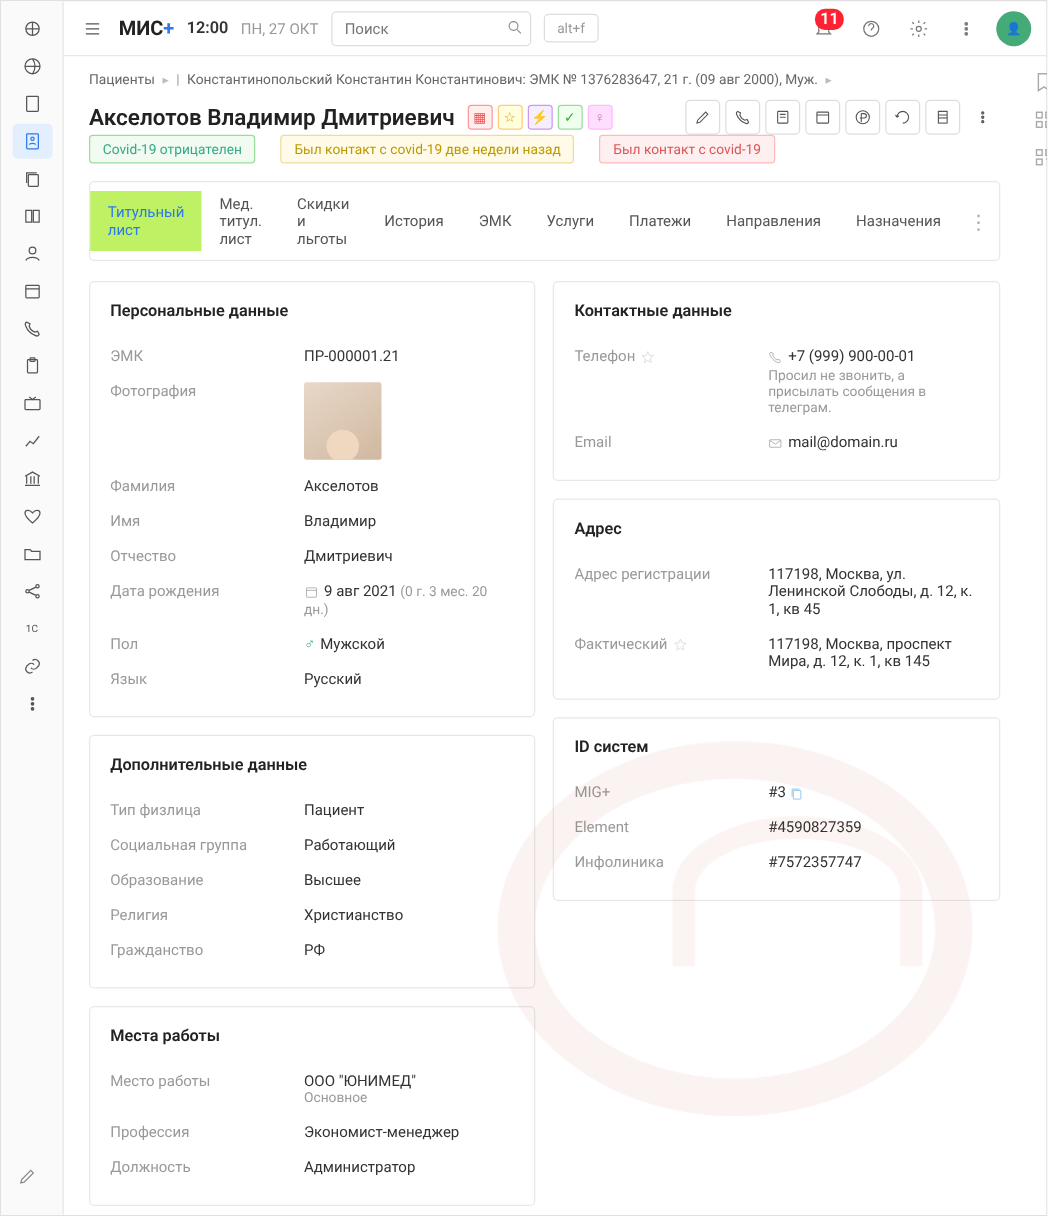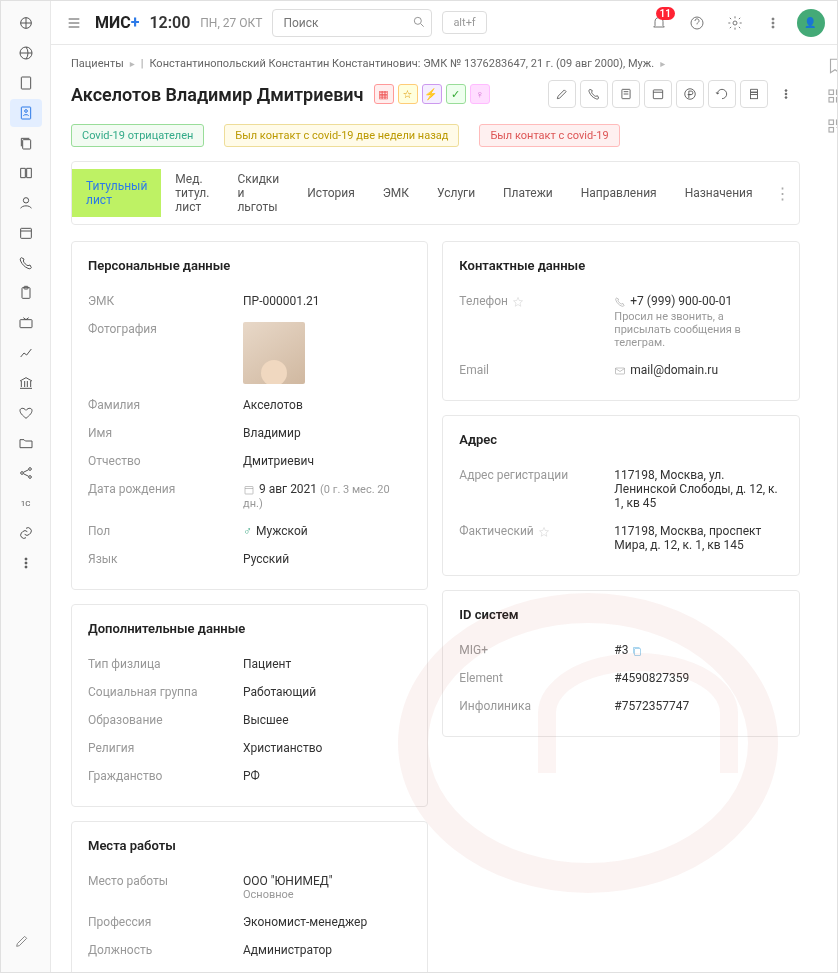--- a/index.html
+++ b/index.html
@@ -7,40 +7,40 @@
 .app{display:flex;height:100%;border:1px solid #e0e0e0}
 .left-rail{width:50px;background:#fafafa;border-right:1px solid #e8e8e8;display:flex;flex-direction:column;align-items:center;padding:8px 0;gap:2px}
 .rail-icon{width:32px;height:28px;display:flex;align-items:center;justify-content:center;color:#555;cursor:pointer;border-radius:4px}
 .rail-icon svg{width:16px;height:16px;stroke:#555;fill:none;stroke-width:1.5}
 .rail-icon.sel{background:#e3eeff}
 .rail-icon.sel svg{stroke:#2d7ae8}
 .main{flex:1;display:flex;flex-direction:column;overflow:hidden}
 .topbar{height:44px;border-bottom:1px solid #e8e8e8;display:flex;align-items:center;padding:0 12px;gap:10px}
 .logo{font-weight:700;font-size:16px;color:#222}
 .logo .plus{color:#2d7ae8}
-.time{font-size:16px;font-weight:600;color:#333}
+.time{font-size:13px;font-weight:600;color:#333}
 .datelbl{font-size:12px;color:#999;text-transform:uppercase}
 .search{flex:0 0 160px;position:relative}
 .search input{width:100%;height:28px;border:1px solid #ddd;border-radius:4px;padding:0 28px 0 10px;font-size:12px}
 .search .sicon{position:absolute;right:6px;top:6px;width:14px;height:14px;color:#888}
 .altf{padding:4px 10px;border:1px solid #ddd;border-radius:4px;font-size:11px;color:#999}
 .topbar .spacer{flex:1}
 .top-icon{width:28px;height:28px;display:flex;align-items:center;justify-content:center;color:#777;cursor:pointer;position:relative}
 .top-icon svg{width:16px;height:16px;stroke:#777;fill:none;stroke-width:1.5}
-.badge{position:absolute;top:-2px;right:-2px;background:#f23;color:#fff;font-size:10px;padding:1px 4px;border-radius:8px;font-weight:600}
+.badge{position:absolute;top:-2px;right:-2px;background:#f23;color:#fff;font-size:13px;padding:1px 4px;border-radius:8px;font-weight:600}
 .avatar{width:28px;height:28px;border-radius:50%;background:#4a7;display:flex;align-items:center;justify-content:center;color:#fff;font-size:10px}
 .content{flex:1;overflow:auto;display:flex}
 .page{flex:1;padding:12px 20px}
 .right-rail{width:40px;padding:12px 6px;display:flex;flex-direction:column;align-items:center;gap:10px}
 .right-rail .r-icon{width:20px;height:20px;color:#aaa}
 .right-rail .r-icon svg{width:18px;height:18px;stroke:#aaa;fill:none;stroke-width:1.5}
 .breadcrumb{font-size:11px;color:#999;margin-bottom:10px;display:flex;align-items:center;gap:6px}
 .breadcrumb a{color:#666;text-decoration:none}
 .breadcrumb .chev{color:#bbb;font-size:10px}
-.titlebar{display:flex;align-items:center;gap:10px;margin-bottom:16px}
+.titlebar{display:flex;align-items:center;gap:10px;margin-bottom:0}
 .titlebar h1{font-size:18px;font-weight:600;color:#222}
 .title-badges{display:flex;gap:4px}
 .tb{width:20px;height:20px;border-radius:3px;border:1px solid;display:flex;align-items:center;justify-content:center;font-size:11px}
 .tb.red{border-color:#f99;color:#e55;background:#fee}
 .tb.yellow{border-color:#fc7;color:#d90;background:#ffd}
 .tb.purple{border-color:#c9e;color:#84d;background:#f5eeff}
 .tb.green{border-color:#9d9;color:#3a3;background:#efe}
 .tb.pink{border-color:#fbf;color:#c6c;background:#fdf}
 .title-actions{margin-left:auto;display:flex;gap:4px}
 .ta{width:28px;height:28px;border:1px solid #ddd;border-radius:4px;display:flex;align-items:center;justify-content:center;cursor:pointer}

